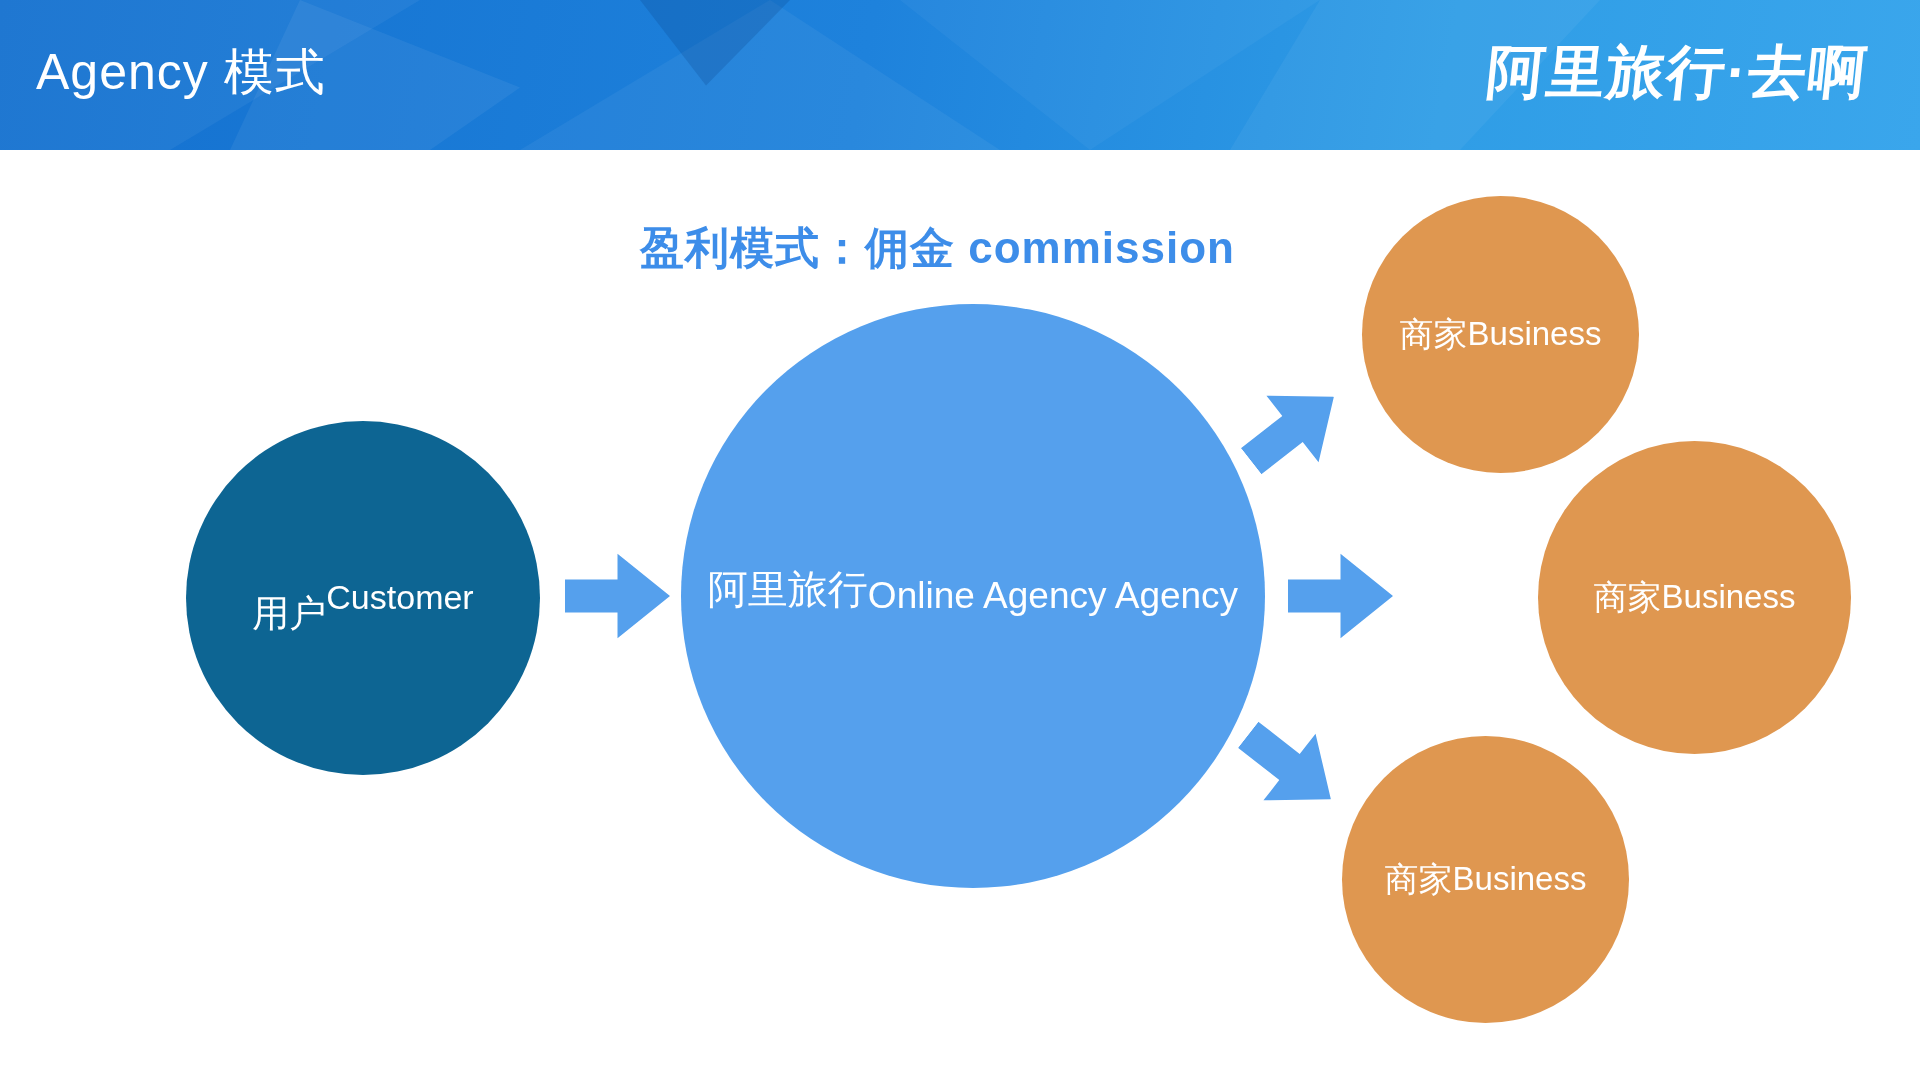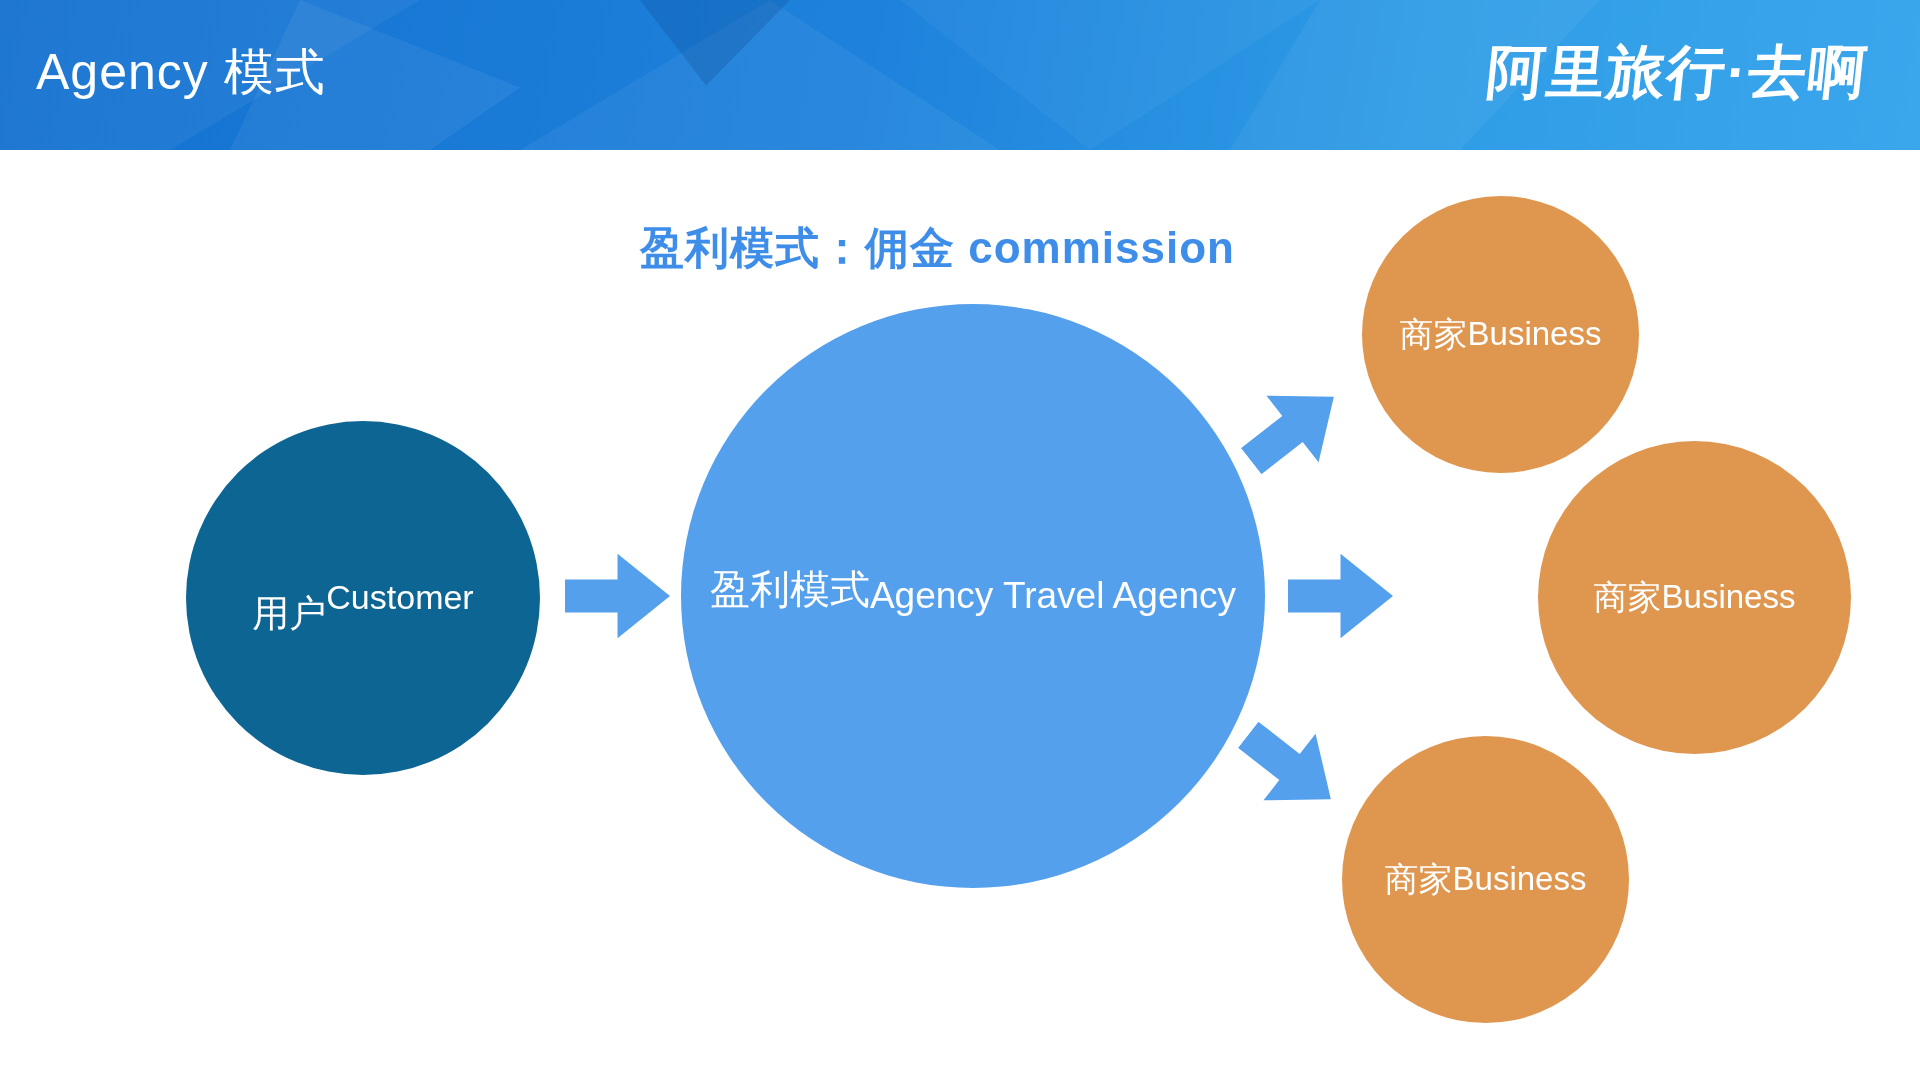--- a/index.html
+++ b/index.html
@@ -101,22 +101,22 @@
     <div class="subtitle">盈利模式：佣金 commission</div>
 
     <div class="circle node-customer">
       <div class="zh">用户</div>
       <div class="en">Customer</div>
     </div>
 
     <div class="arrow arrow-left"></div>
 
     <div class="circle node-ota">
-      <div class="zh">盈利模式</div>
-      <div class="en">Agency Travel Agency</div>
+      <div class="zh">阿里旅行</div>
+      <div class="en">Online Agency Agency</div>
     </div>
 
     <div class="arrow arrow-up"></div>
     <div class="arrow arrow-mid"></div>
     <div class="arrow arrow-down"></div>
 
     <div class="circle node-biz node-biz-top">
       <div class="zh">商家</div>
       <div class="en">Business</div>
     </div>

